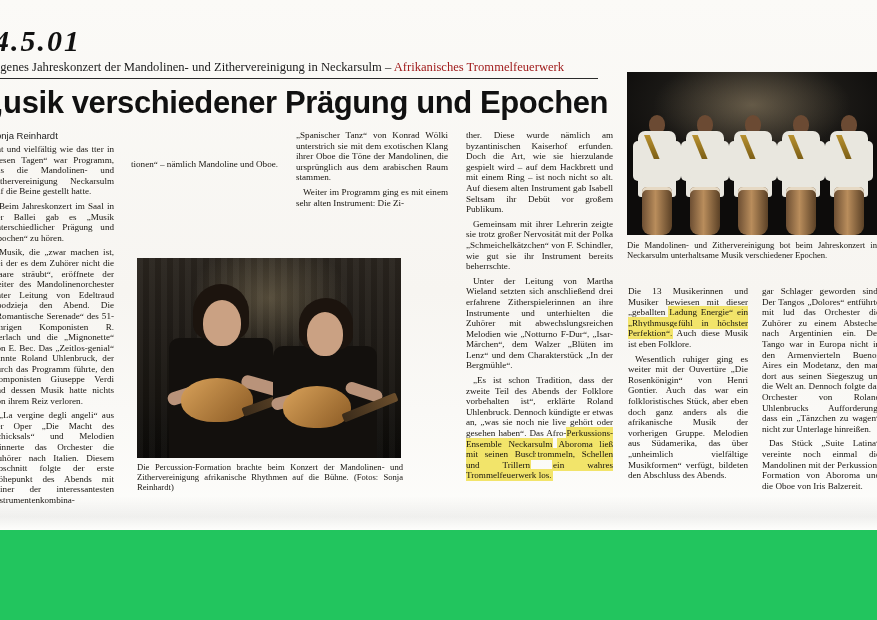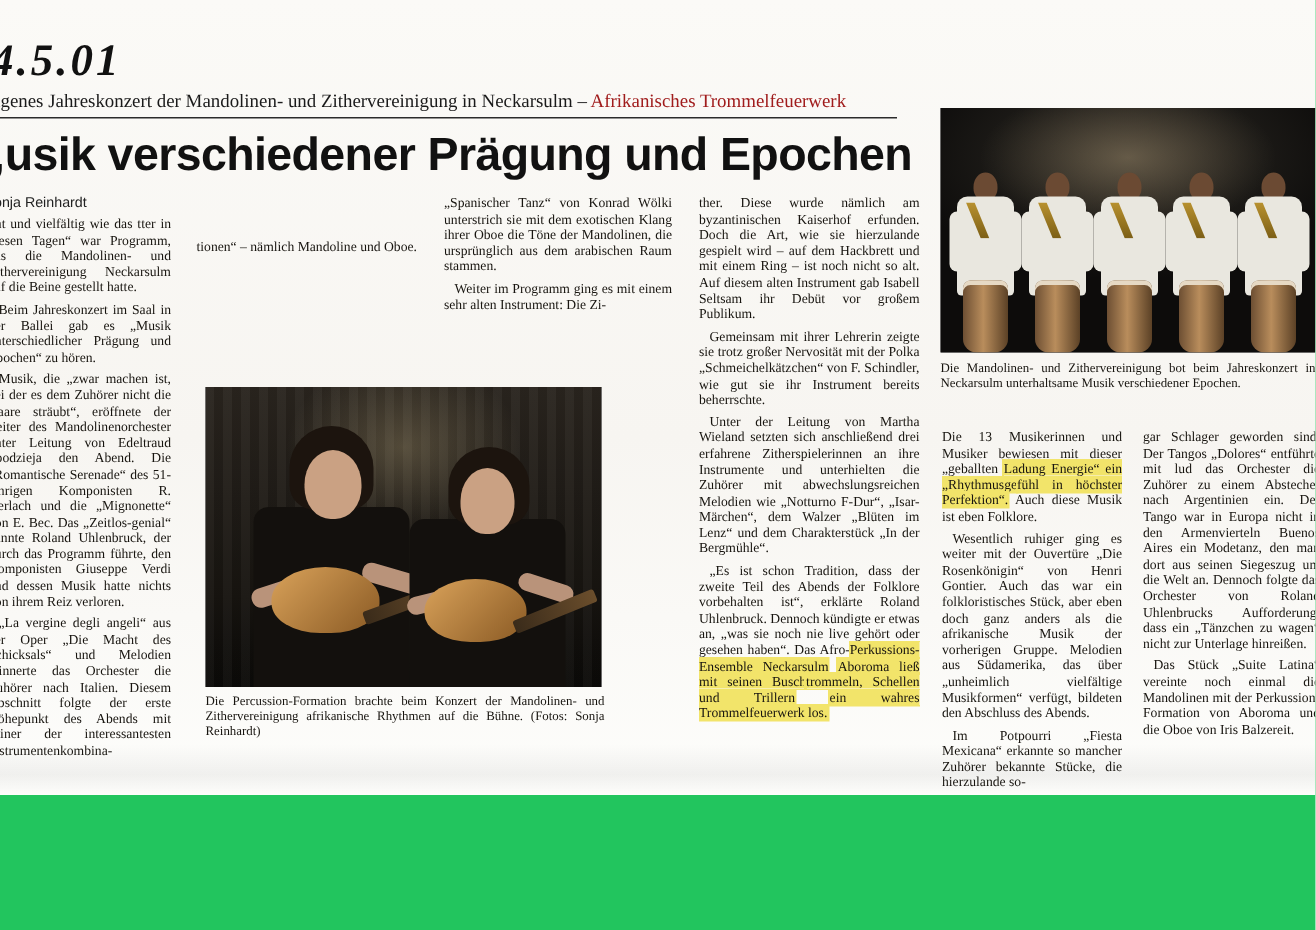--- a/index.html
+++ b/index.html
@@ -260,21 +260,20 @@
     <p>
       <span>„Es ist schon Tradition, dass der zweite Teil des Abends der Folklore vorbehalten ist“, erklärte Roland Uhlenbruck. Dennoch kündigte er etwas an, „was sie noch nie live gehört oder gesehen haben“. Das Afro-<span class="hl">Perkussions-Ensemble Neckarsulm</span> <span class="hl">Aboroma ließ mit seinen Busch</span><span class="hl">trommeln, Schellen und Trillern</span> <span class="hl">ein wahres Trommelfeuerwerk los.</span></span>
     </p>
   </div>
 
   <div class="col col5">
     <p class="first">
       <span>Die 13 Musikerinnen und Musiker bewiesen mit dieser „geballten <span class="hl">Ladung Energie“ ein „Rhythmusge</span><span class="hl">fühl in höchster Perfektion“.</span> Auch diese Musik ist eben Folklore.</span>
     </p>
     <p>Wesentlich ruhiger ging es weiter mit der Ouvertüre „Die Rosenkönigin“ von Henri Gontier. Auch das war ein folkloristisches Stück, aber eben doch ganz anders als die afrikanische Musik der vorherigen Gruppe. Melodien aus Südamerika, das über „unheimlich vielfältige Musikformen“ verfügt, bildeten den Abschluss des Abends.</p>
-    <p>Im Potpourri „Fiesta Mexicana“ erkannte so mancher Zuhörer bekannte Stücke, die hierzulande so-</p>
   </div>
 
   <div class="col col6">
     <p class="first">gar Schlager geworden sind. Der Tangos „Dolores“ entführte mit lud das Orchester die Zuhörer zu einem Abstecher nach Argentinien ein. Der Tango war in Europa nicht in den Armenvierteln Buenos Aires ein Modetanz, den man dort aus seinen Siegeszug um die Welt an. Dennoch folgte das Orchester von Roland Uhlenbrucks Aufforderung, dass ein „Tänzchen zu wagen“ nicht zur Unterlage hinreißen.</p>
     <p>Das Stück „Suite Latina“ vereinte noch einmal die Mandolinen mit der Perkussion-Formation von Aboroma und die Oboe von Iris Balzereit.</p>
   </div>
 
   <div class="photo photo-right">
     <div class="stage-bg"></div>
     <div class="spotlight"></div>

